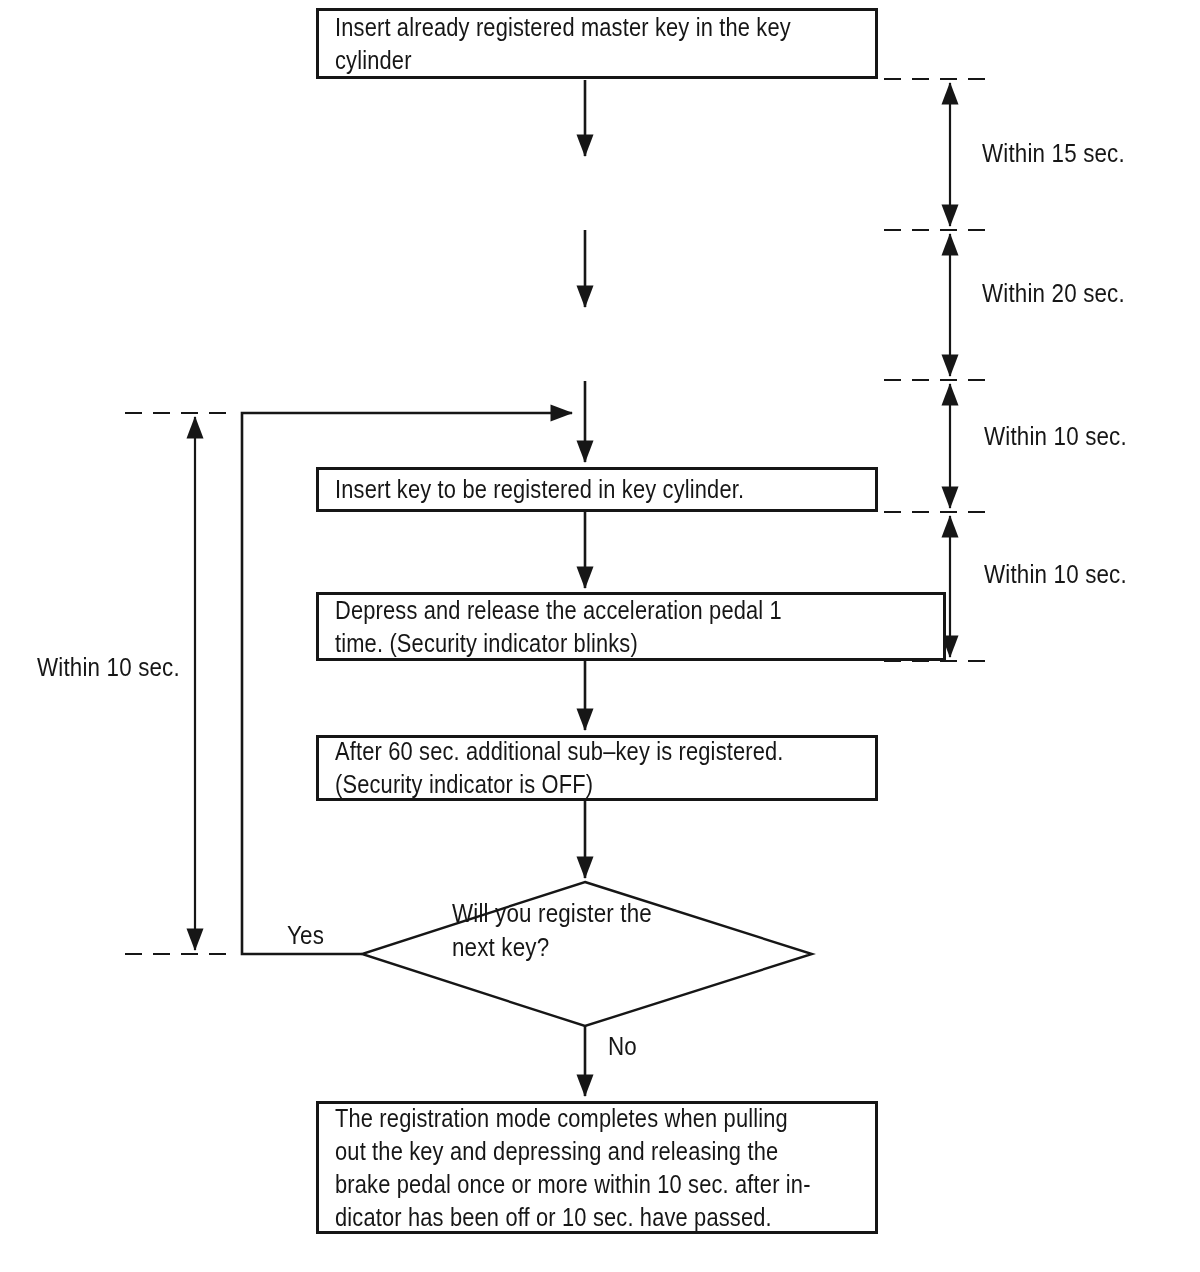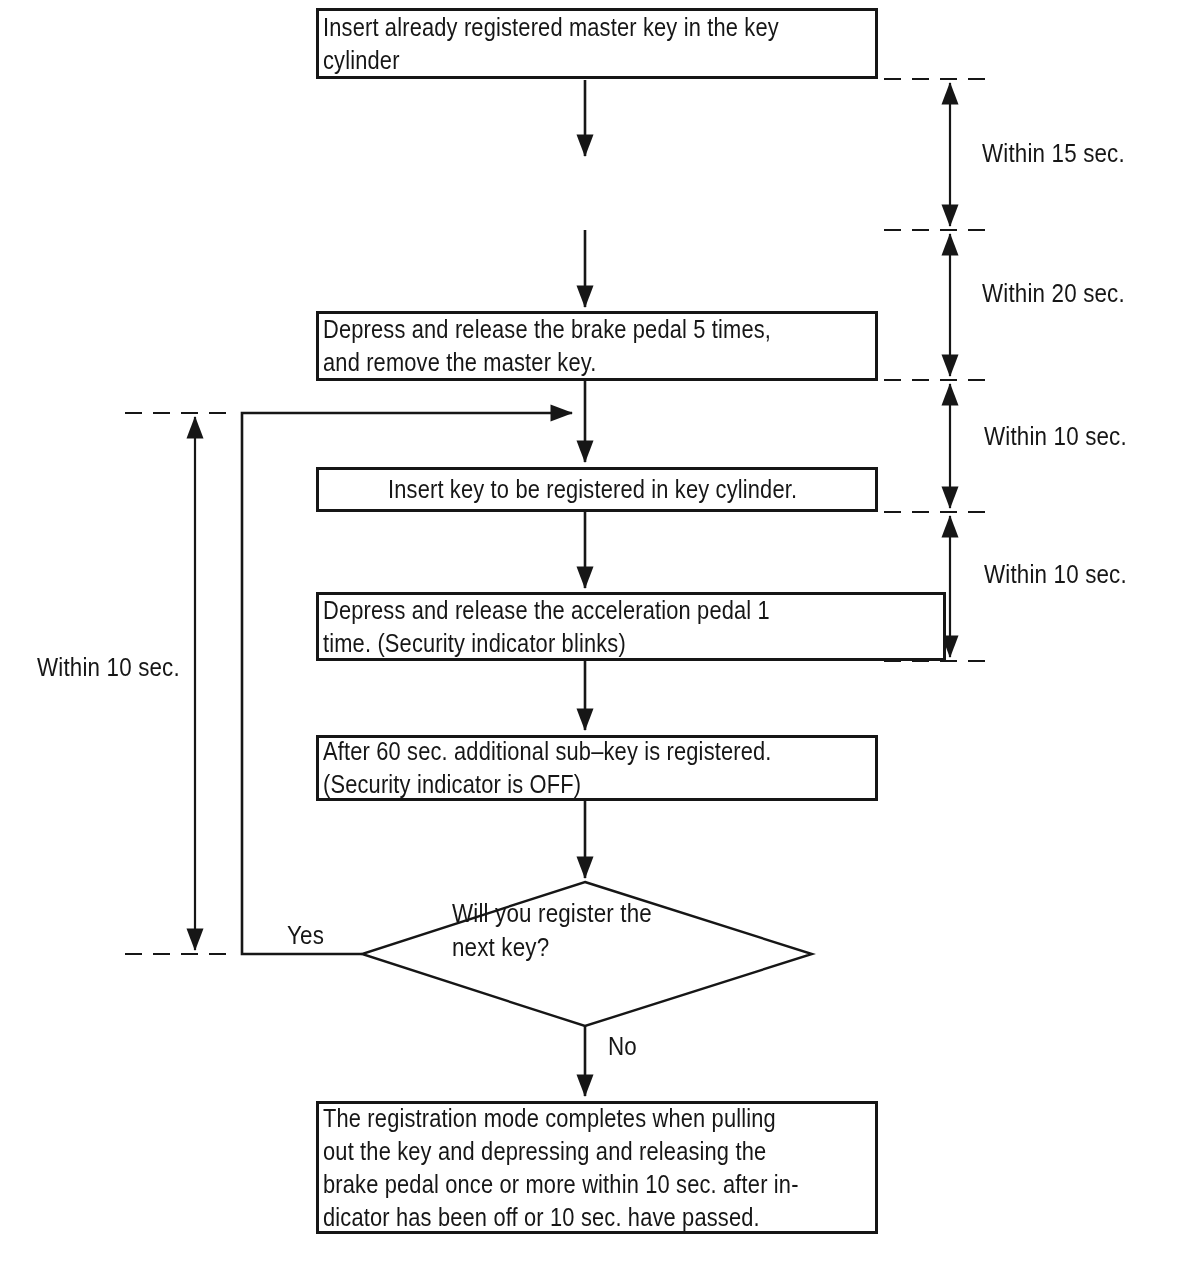--- a/index.html
+++ b/index.html
@@ -17,21 +17,21 @@
     left: 0; top: 0;
     width: 1200px; height: 1272px;
   }
   .pbox {
     position: absolute;
     box-sizing: border-box;
     border: 3px solid #161616;
     background: #ffffff;
     display: flex;
     align-items: center;
-    padding-left: 4px;
+    padding-left: 16px;
     overflow: hidden;
   }
   .pbox .t {
     display: block;
     white-space: pre;
     font-size: 26px;
     line-height: 33px;
     letter-spacing: 0.2px;
     transform: scale(0.84, 1);
     transform-origin: 0 50%;
@@ -91,26 +91,22 @@
       <line x1="950" y1="516" x2="950" y2="657" marker-start="url(#ah)" marker-end="url(#ah)"></line>
     </g>
   </svg>
 
   <div class="pbox" style="left:316px; top:8px; width:562px; height:71px;">
     <span class="t">Insert already registered master key in the key
 cylinder</span>
   </div>
 
 
-  <div class="pbox" style="left:316px; top:311px; width:562px; height:70px;">
-    <span class="t">Depress and release the brake pedal 5 times,
-and remove the master key.</span>
-  </div>
 
-  <div class="pbox" style="left:316px; top:467px; width:562px; height:45px;justify-content:flex-end;">
+  <div class="pbox" style="left:316px; top:467px; width:562px; height:45px;">
     <span class="t">Insert key to be registered in key cylinder.</span>
   </div>
 
   <div class="pbox" style="left:316px; top:592px; width:630px; height:69px;">
     <span class="t">Depress and release the acceleration pedal 1
 time. (Security indicator blinks)</span>
   </div>
 
   <div class="pbox" style="left:316px; top:735px; width:562px; height:66px;align-items:center;">
     <span class="t">After 60 sec. additional sub–key is registered.

